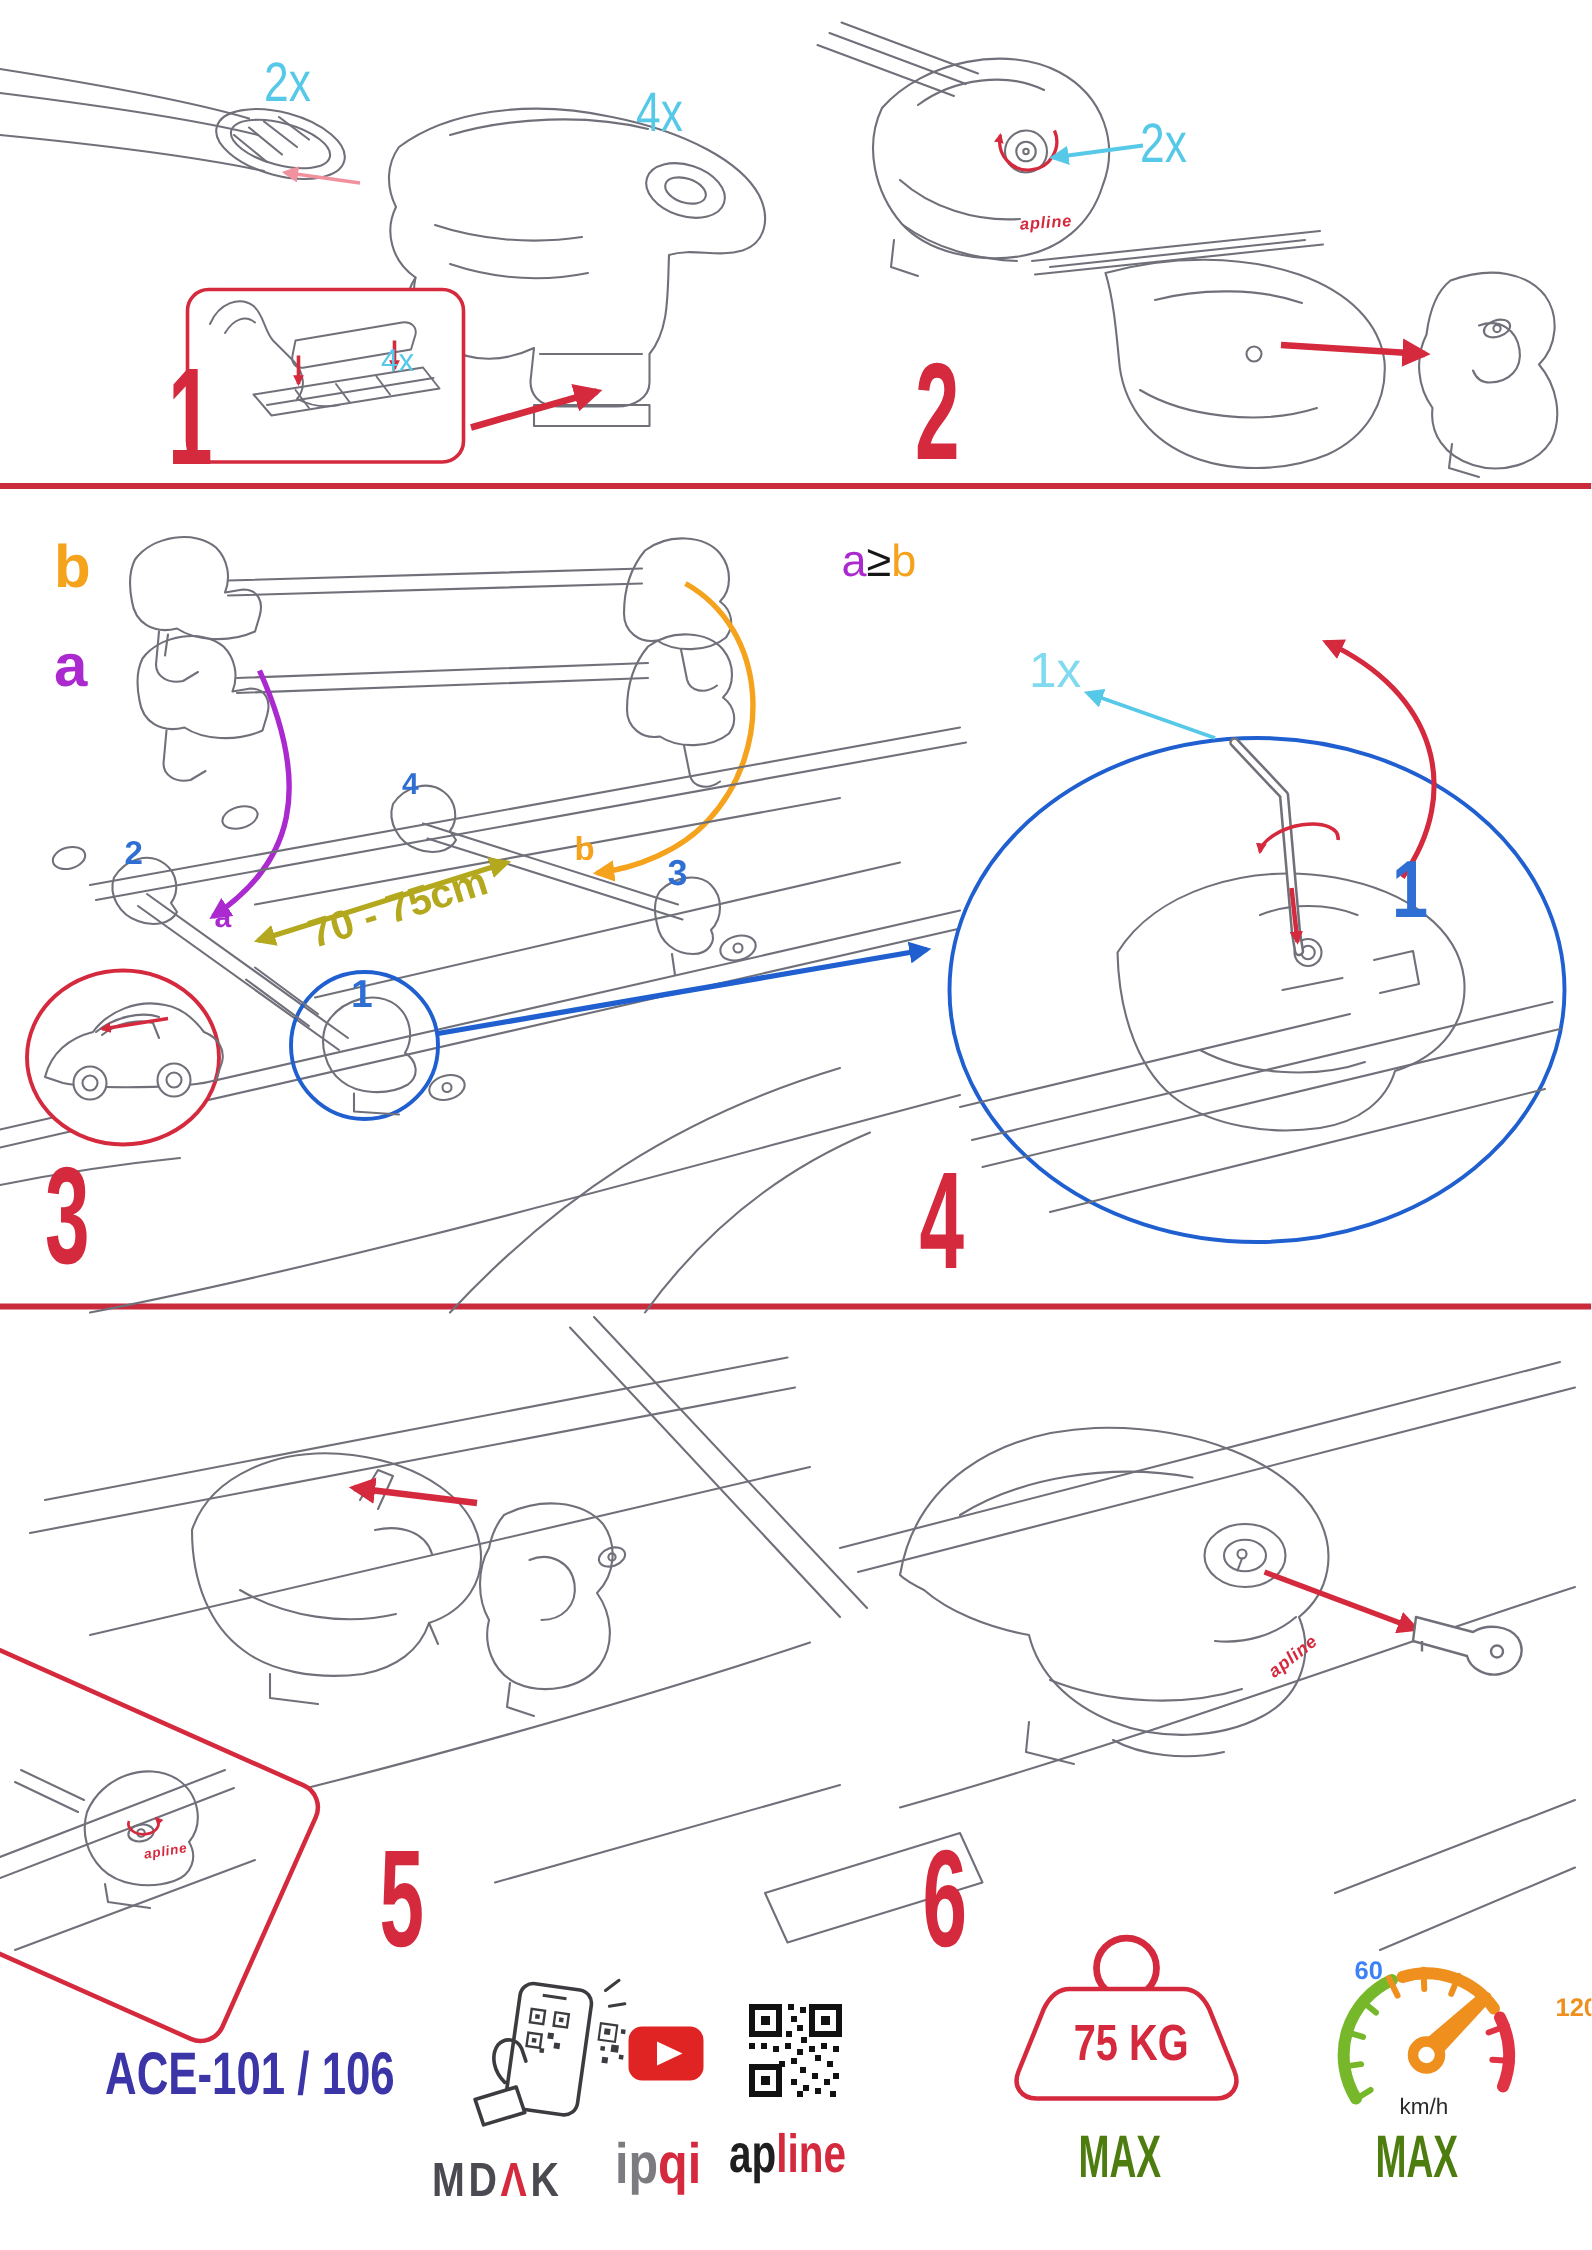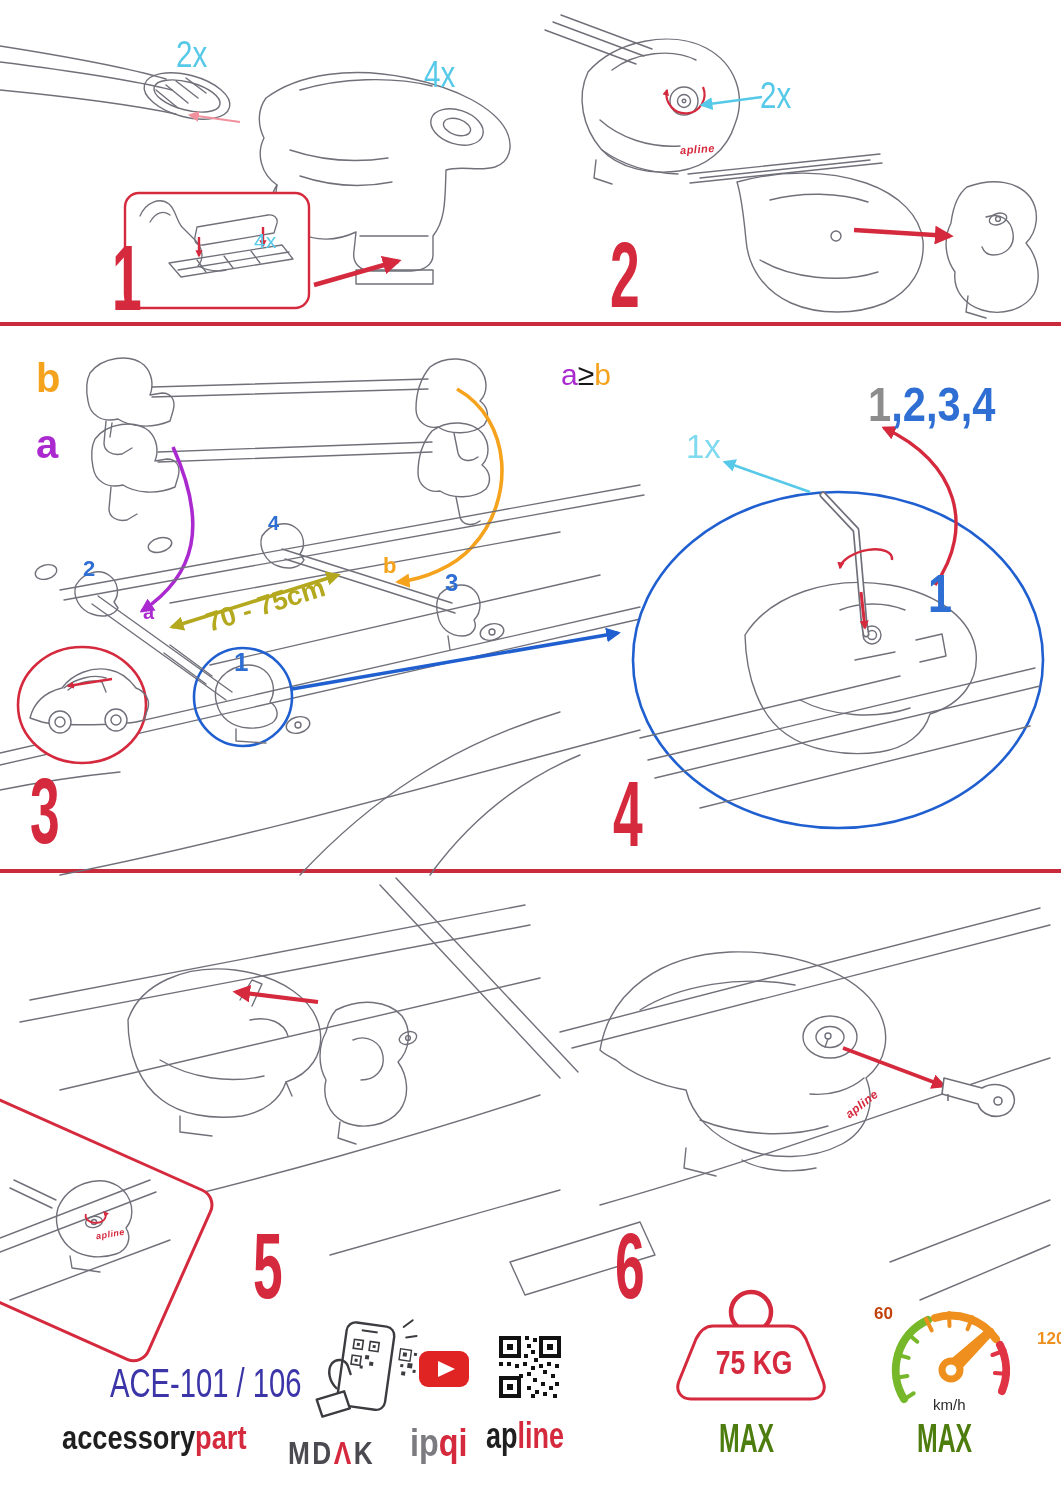--- a/index.html
+++ b/index.html
@@ -20,21 +20,21 @@
   .qty-small{font-size:21px;font-weight:500;color:var(--cyan);}
   .qty-light{font-size:33px;font-weight:400;color:var(--cyan2);}
   .lbl-b{font-size:40px;font-weight:700;color:var(--orange);}
   .lbl-a{font-size:40px;font-weight:700;color:var(--purple);}
   .posnum{font-weight:700;color:var(--blue);}
   .brandmark{font-weight:700;font-style:italic;color:var(--red);letter-spacing:.5px;}
   .rule{font-size:30px;font-weight:400;}
   .seq{font-size:49px;font-weight:700;}
   .seq .cond{transform:scaleX(.85);}
   .dist{font-size:27px;font-weight:700;color:var(--olive);}
-  .model{font-size:40px;font-weight:400;color:var(--navy);margin-left:40px;}
+  .model{font-size:40px;font-weight:700;color:var(--navy);}
   .model .cond{transform:scaleX(.73);}
   .brandline{font-size:34px;font-weight:700;color:var(--ink);}
   .brandline .cond{transform:scaleX(.8);}
   .mdak{font-size:32px;font-weight:700;color:#4a4a50;letter-spacing:3px;}
   .mdak .cond{transform:scaleX(.82);}
   .ipqi{font-size:38px;font-weight:700;color:#7b7b80;}
   .apline{font-size:36px;font-weight:700;color:var(--ink);}
   .apline .cond{transform:scaleX(.75);}
   .max{font-size:40px;font-weight:700;color:#4d7c0f;}
   .max .cond{transform:scaleX(.62);}
@@ -392,36 +392,34 @@
 <div class="t posnum" style="left:83px;top:558px;font-size:22px;">2</div>
 <div class="t posnum" style="left:268px;top:513px;font-size:20px;">4</div>
 <div class="t posnum" style="left:445px;top:571px;font-size:24px;">3</div>
 <div class="t" style="left:383px;top:555px;font-size:22px;font-weight:700;color:var(--orange);">b</div>
 <div class="t" style="left:143px;top:602px;font-size:20px;font-weight:700;color:var(--purple);">a</div>
 <div class="t dist" style="left:204px;top:592px;transform:rotate(-17.5deg);transform-origin:center;">70 - 75cm</div>
 <div class="t posnum" style="left:234px;top:649px;font-size:26px;">1</div>
 <div class="t stepnum" style="left:30px;top:776px;"><span class="cond">3</span></div>
 
 <div class="t rule" style="left:561px;top:360px;"><span style="color:var(--purple)">a</span><span style="color:#161616">≥</span><span style="color:var(--orange)">b</span></div>
-<div class="t seq" style="left:868px;top:380px;"><span class="cond"><span style="color:var(--gray)">1</span><span style="color:var(--blue)">,2,3,4</span></span></div>
 <div class="t qty-light" style="left:686px;top:430px;"><span class="cond">1x</span></div>
 <div class="t posnum" style="left:928px;top:566px;font-size:54px;"><span class="cond" style="transform:scaleX(.8);">1</span></div>
 <div class="t stepnum" style="left:613px;top:779px;"><span class="cond">4</span></div>
 
 <div class="t brandmark" style="left:96px;top:1230px;font-size:9px;transform:rotate(-9deg);">apline</div>
 <div class="t stepnum" style="left:253px;top:1231px;"><span class="cond">5</span></div>
 <div class="t brandmark" style="left:843px;top:1098px;font-size:12px;transform:rotate(-38deg);">apline</div>
 <div class="t stepnum" style="left:615px;top:1231px;"><span class="cond">6</span></div>
 
 <div class="t model" style="left:70px;top:1363px;"><span class="cond">ACE-101 / 106</span></div>
-<div class="t brandline" style="left:62px;top:1420px;"><span class="cond"><span>accessory</span><span style="color:var(--red)">part</span></span></div>
 <div class="t mdak" style="left:288px;top:1421px;margin-top:16px;"><span class="cond"><span>MD</span><span style="color:var(--red)">Λ</span><span>K</span></span></div>
 <div class="t ipqi" style="left:410px;top:1424px;"><span class="cond" style="transform:scaleX(.85);"><span>ip</span><span style="color:var(--red)">qi</span></span></div>
 <div class="t apline" style="left:486px;top:1418px;"><span class="cond"><span>ap</span><span style="color:var(--red)">line</span></span></div>
 
 <div class="t kg" style="left:705px;top:1345px;width:92px;"><span class="cond">75 KG</span></div>
 <div class="t max" style="left:719px;top:1418px;"><span class="cond">MAX</span></div>
-<div class="t sp" style="left:874px;top:1305px;color:#c2410c;">60</div>
+<div class="t sp" style="left:903px;top:1305px;color:#3b82f6;">60</div>
 <div class="t sp" style="left:995px;top:1330px;color:#ee8f1e;margin-left:42px;">120</div>
 <div class="t" style="left:933px;top:1397px;font-size:15px;color:#2a2a2a;">km/h</div>
 <div class="t max" style="left:917px;top:1418px;"><span class="cond">MAX</span></div>
 
 </div>
 
 </body></html>

